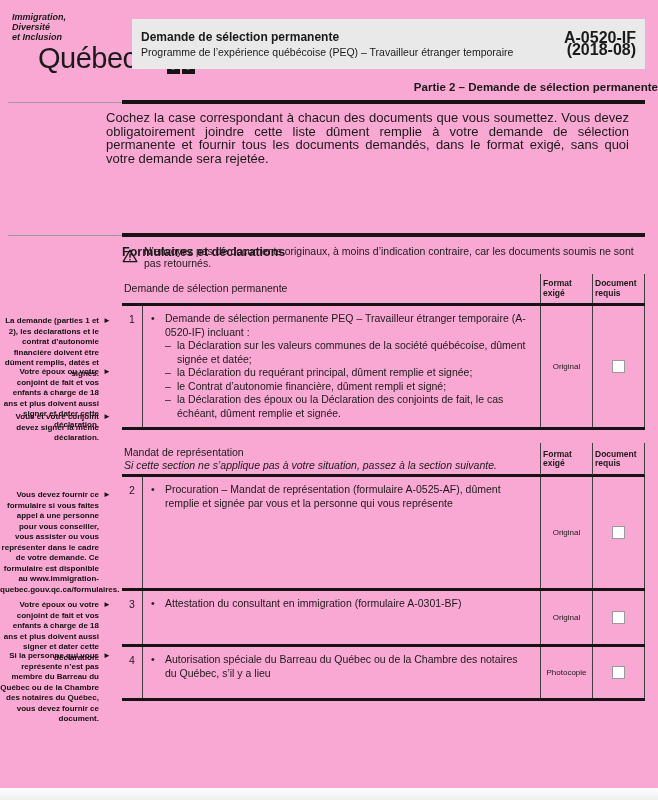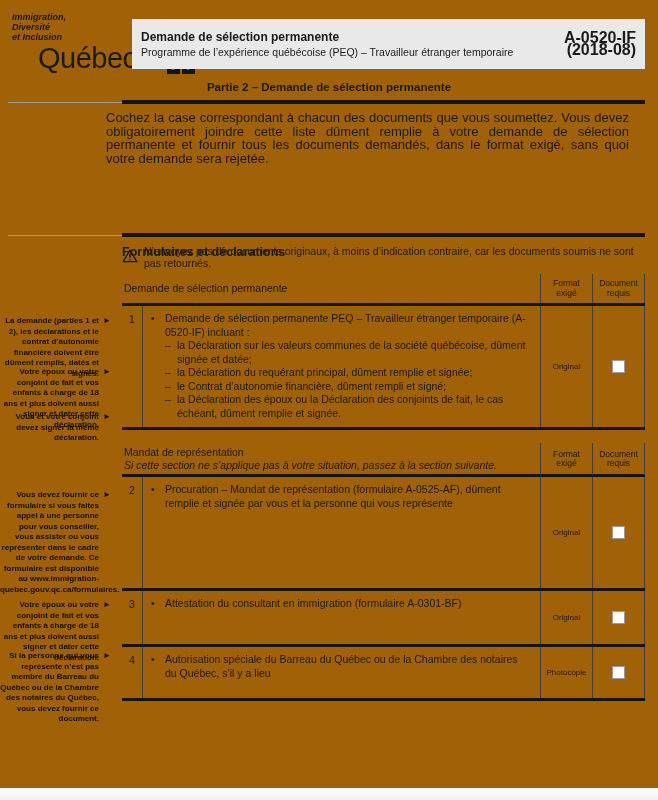--- a/index.html
+++ b/index.html
@@ -1,18 +1,18 @@
 <!DOCTYPE html>
 <html><head>
 <meta charset="utf-8">
 <style>
   * { margin:0; padding:0; box-sizing:border-box; }
   body { background:#fff; }
   .page {
-    position:relative; width:658px; height:800px; background:#a16207;
+    position:relative; width:658px; height:800px; background:#f9a8d4;
     font-family:"Liberation Sans", sans-serif; color:#1a1a1a; overflow:hidden;
   }
 
   
   .logo { position:absolute; left:12px; top:12px; }
   .logo-dept { font-size:9px; font-weight:700; font-style:italic; line-height:10px; letter-spacing:0; }
   .logo-mark { display:flex; align-items:center; margin-left:26px; margin-top:0;gap:24px; }
   .logo-quebec { font-size:29px; letter-spacing:-0.5px; line-height:30px; }
   .flag-grid { display:grid; grid-template-columns:13px 13px; grid-template-rows:13px 13px; gap:2px; margin-left:6px; margin-top:4px; }
   .flag-sq { background:#141414; color:#fff; display:flex; align-items:center; justify-content:center; font-size:9px; line-height:9px; }
@@ -20,21 +20,21 @@
   
   .header-box {
     position:absolute; left:132px; top:19px; width:513px; height:50px;
     background:#e9e9e9; display:flex; justify-content:space-between; align-items:center;
     padding:0 9px;
   }
   .header-title { font-size:12px; font-weight:700; line-height:14px; }
   .header-sub { font-size:10.5px; margin-top:2px; }
   .header-code { text-align:right; font-weight:700; font-size:16px; line-height:12px; white-space:nowrap; }
 
-  .part-title { position:absolute; top:81px; left:0; width:658px; text-align:center; font-weight:700; font-size:11.5px; }
+  .part-title { position:absolute; top:81px; left:0; width:658px; text-align:right; font-weight:700; font-size:11.5px; }
 
   
   .rule { position:absolute; left:8px; width:637px; height:4px; }
   .rule .thin { position:absolute; left:0; top:2px; width:114px; height:1px; background:#9a9a9a; }
   .rule .thick { position:absolute; left:114px; top:0; width:523px; height:4px; background:#141414; }
   .rule1 { top:100px; } .rule2 { top:233px; }
 
   
   .intro-p { position:absolute; left:106px; width:523px; font-size:13px; line-height:13.5px; text-align:justify; }
   .intro-p1 { top:111px; }
@@ -46,21 +46,21 @@
   .section-title { position:absolute; left:122px; top:245px; font-size:12.5px; font-weight:700; }
 
   
   .tbl { position:absolute; left:122px; width:523px; }
   .tbl1 { top:274px; } .tbl2 { top:443px; }
   .tbl-header { display:grid; grid-template-columns:418px 52px 53px; border-bottom:3px solid #141414; }
   .hc-caption { display:flex; flex-direction:column; justify-content:center; font-size:10.5px; line-height:13px; padding:3px 2px; }
   .caption-note { font-style:italic; }
   .hc-col {
     border-left:1px solid #3f3f3f; display:flex; align-items:center; justify-content:center;
-    text-align:center; font-size:8.5px; font-weight:400; line-height:9.5px; padding:2px;
+    font-size:8.5px; font-weight:700; line-height:9.5px; padding:2px;
   }
   .hc-col.last { border-right:1px solid #3f3f3f; }
   .h1 { height:32px; } .h2 { height:34px; }
 
   .tbl-row { display:grid; grid-template-columns:20px 398px 52px 53px; border-bottom:3px solid #141414; }
   .r1 { height:124px; } .r2 { height:114px; } .r3 { height:56px; } .r4 { height:54px; }
   .rc-num { font-size:10.5px; text-align:center; padding-top:7px; }
   .rc-desc { border-left:1px solid #3f3f3f; padding:6px 8px 4px 8px; font-size:10.5px; line-height:13.5px; }
   .rc-fmt { border-left:1px solid #3f3f3f; display:flex; align-items:center; justify-content:center; font-size:8px; }
   .rc-doc { border-left:1px solid #3f3f3f; border-right:1px solid #3f3f3f; display:flex; align-items:center; justify-content:center; }

